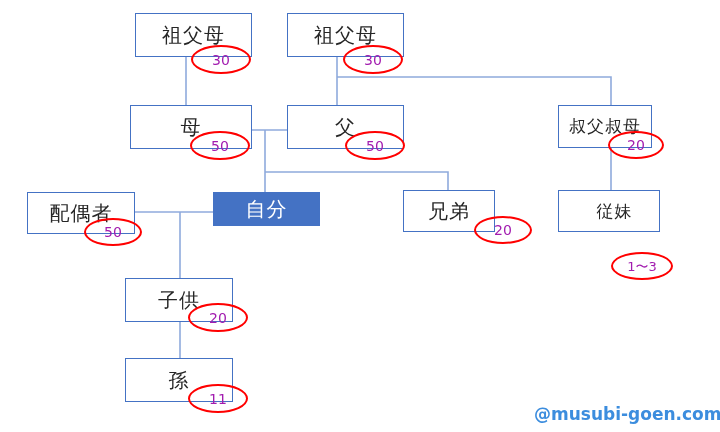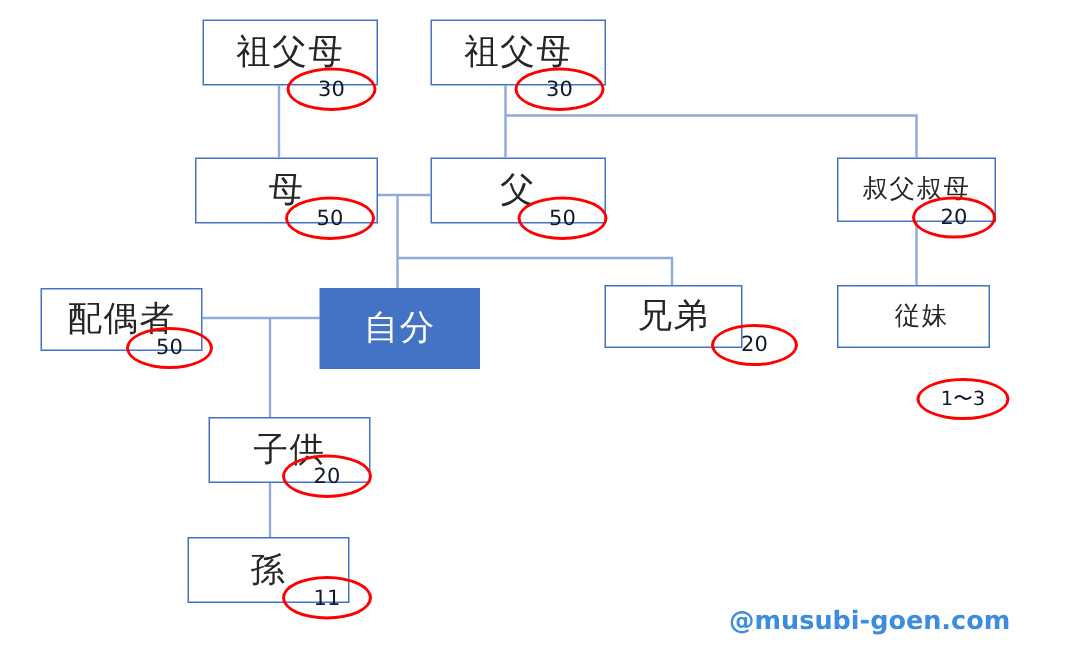--- a/index.html
+++ b/index.html
@@ -25,40 +25,40 @@
   }
   .node {
     position: absolute;
     box-sizing: border-box;
     border: 1.6px solid #4472C4;
     background: #ffffff;
     display: flex;
     align-items: center;
     justify-content: center;
     color: #262626;
-    font-size: 23px;
+    font-size: 20px;
     letter-spacing: 1px;
     line-height: 1;
     z-index: 3;
   }
   .node.self {
     background: #4472C4;
     border: none;
     color: #ffffff;
   }
   .node.small-text {
     font-size: 17px;
   }
   .badge {
     position: absolute;
     box-sizing: border-box;
     border: 2px solid #FF0000;
     border-radius: 50%;
     background: transparent;
-    color: #0f172a;
+    color: #a21caf;
     display: flex;
     align-items: center;
     justify-content: center;
     font-size: 14px;
     line-height: 1;
     z-index: 6;
   }
   .badge.wide-label {
     font-size: 13px;
     margin-top: 36px;
@@ -123,61 +123,61 @@
     <span>50</span>
   </div>
 
   <div class="node" style="left:287px; top:105px; width:117px; height:44px;">
     <span>父</span>
   </div>
   <div class="badge" style="left:345px; top:131px; width:60px; height:29px;">
     <span>50</span>
   </div>
 
-  <div class="node small-text" style="left:558px; top:105px; width:106px; height:43px;">
+  <div class="node small-text" style="left:558px; top:105px; width:94px; height:43px;">
     <span>叔父叔母</span>
   </div>
   <div class="badge" style="left:608px; top:131px; width:56px; height:28px;">
     <span>20</span>
   </div>
 
   <div class="node" style="left:27px; top:192px; width:108px; height:42px;">
     <span>配偶者</span>
   </div>
   <div class="badge" style="left:84px; top:218px; width:58px; height:28px;">
     <span>50</span>
   </div>
 
-  <div class="node self" style="left:213px; top:192px; width:107px; height:54px;">
+  <div class="node self" style="left:213px; top:192px; width:107px; height:34px;">
     <span>自分</span>
   </div>
 
   <div class="node" style="left:403px; top:190px; width:92px; height:42px;">
     <span>兄弟</span>
   </div>
   <div class="badge" style="left:474px; top:216px; width:58px; height:28px;">
     <span>20</span>
   </div>
 
   <div class="node small-text" style="left:558px; top:190px; width:102px; height:42px;padding-left:11px;">
     <span>従妹</span>
   </div>
   <div class="badge wide-label" style="left:611px; top:216px; width:62px; height:28px;">
     <span>1〜3</span>
   </div>
 
-  <div class="node" style="left:139px; top:278px; width:108px; height:44px;">
+  <div class="node" style="left:125px; top:278px; width:108px; height:44px;">
     <span>子供</span>
   </div>
   <div class="badge" style="left:188px; top:303px; width:60px; height:29px;">
     <span>20</span>
   </div>
 
   <div class="node" style="left:125px; top:358px; width:108px; height:44px;">
     <span>孫</span>
   </div>
   <div class="badge" style="left:188px; top:384px; width:60px; height:29px;">
     <span>11</span>
   </div>
 
-  <div class="watermark" style="left:486px; top:404px;">@musubi-goen.com</div>
+  <div class="watermark" style="left:534px; top:404px;">@musubi-goen.com</div>
 
 </div>
 
 </body></html>

